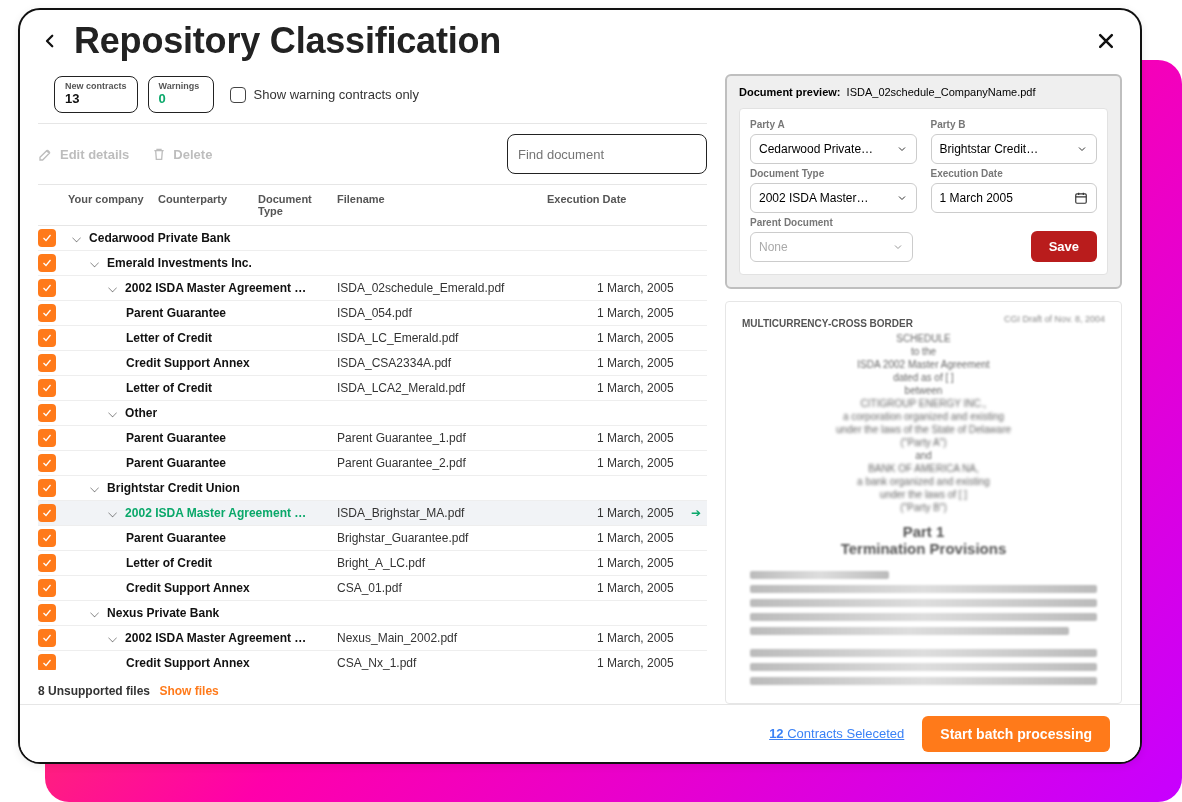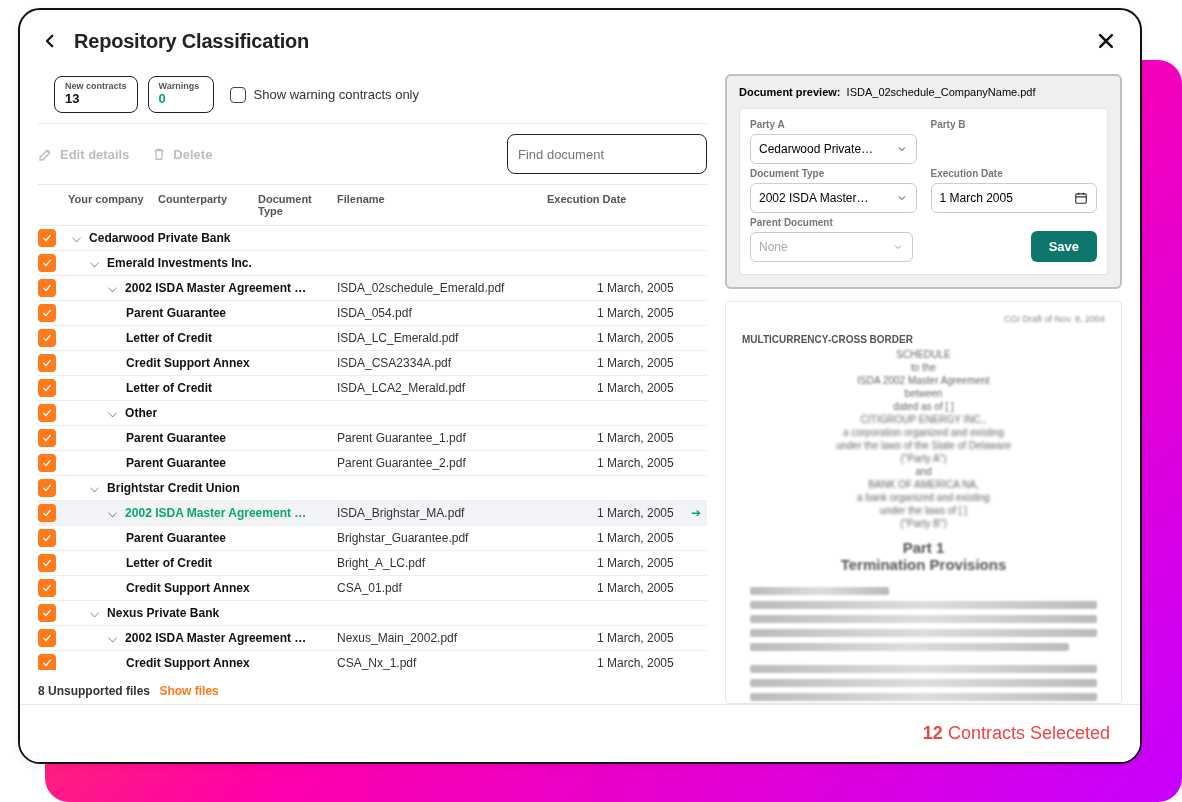--- a/index.html
+++ b/index.html
@@ -25,21 +25,21 @@
   flex-direction: column;
   box-shadow: 0 2px 8px rgba(0,0,0,.08);
   overflow: hidden;
 }
 .header {
   height: 62px;
   display: flex; align-items: center;
   padding: 0 20px;
 }
 .back-btn { width: 20px; color: #111; display:flex; align-items:center; justify-content:center; margin-right:14px;}
-.title { font-size: 20px; font-weight: 800; color: #222; letter-spacing:-0.2px;}
+.title { font-size: 36px; font-weight: 800; color: #222; letter-spacing:-0.2px;}
 .close-btn { margin-left: auto; width: 28px; height: 28px; display:flex; align-items:center; justify-content:center; color:#111;}
 
 .body { display: flex; flex: 1; padding: 0 18px 0 18px; gap: 18px; overflow:hidden;}
 .left { flex: 0 0 660px; display: flex; flex-direction: column; }
 .right { flex: 1; display: flex; flex-direction: column; gap: 12px; padding-top:2px;}
 
 .chip-row { display: flex; gap: 10px; align-items: center; padding: 4px 16px 10px; }
 .chip { border: 1.5px solid #222; border-radius: 8px; padding: 4px 10px 6px; min-width: 66px;}
 .chip-label { font-size: 9px; color: #555; font-weight: 600;}
 .chip-value { font-size: 13px; font-weight: 800; color: #111;}
@@ -87,35 +87,35 @@
 .preview-head{ font-size:11px;}
 .preview-head b{ font-weight:800;}
 .preview-body{ margin-top:10px; background:#fff; border:1px solid #e2e2e2; border-radius:4px; padding:10px 10px 12px;}
 .fields{ display:grid; grid-template-columns:1fr 1fr; gap:4px 14px; }
 .field{ display:flex; flex-direction:column; gap:4px;}
 .field .flabel{ font-size:10px; color:#777; font-weight:600;}
 .select, .dateinput{ height:30px; border:1px solid #ccc; border-radius:6px; display:flex; align-items:center; padding:0 8px; font-size:12px; justify-content:space-between;}
 .select .stext, .dateinput .stext{ white-space:nowrap; overflow:hidden; text-overflow:ellipsis; max-width:calc(100% - 18px);}
 .last-row{ display:flex; align-items:flex-end; gap:14px; margin-top:4px;}
 .last-row .field{ flex:0 0 47%;}
-.save-btn{ margin-left:auto; background:#0f766e; color:#fff; border:none; border-radius:6px; padding:8px 18px; font-size:13px; font-weight:700;}
+.save-btn{ margin-left:auto; background:#b91c1c; color:#fff; border:none; border-radius:6px; padding:8px 18px; font-size:13px; font-weight:700;}
 .doc-preview{ flex:1; background:#fff; border:1px solid #e6e6e6; border-radius:4px; overflow:hidden; position:relative; filter: blur(0px);}
 .doc-preview .page{ position:absolute; inset:10px; background:#fff; color:#888; }
 .doc-preview .page .top-right{ position:absolute; top:2px; right:6px; font-size:9px; filter: blur(1.2px);}
-.doc-preview .page .multiline{ font-size:10px; font-weight:800; color:#555; margin-top:22px; margin-left:6px;}
+.doc-preview .page .multiline{ font-size:10px; font-weight:800; color:#555; margin-top:6px; margin-left:6px;}
 .doc-preview .center{ text-align:center; margin-top:4px;}
 .doc-preview .center .line{ margin:2px 0; font-size:10px; color:#666; filter:blur(0.8px);}
 .doc-preview .center .line.bigblur{ filter:blur(1.4px);}
 .doc-preview .para{ padding:0 14px; margin-top:14px;}
 .doc-preview .para .pline{ height:8px; background:linear-gradient(90deg,#bbb,#ddd,#bbb); margin:6px 0; border-radius:2px; filter:blur(1.2px);}
 .doc-preview .para .pline.short{ width:40%;}
 .doc-preview .sub{ text-align:center; font-size:15px; font-weight:700; color:#555; margin-top:10px; filter:blur(0.8px);}
 
 .footer{ height:58px; border-top:1px solid #e6e6e6; display:flex; align-items:center; justify-content:flex-end; padding:0 30px; gap:18px; background:#fff;}
-.footer .count{ font-size:18px; color:#ef4444;}
+.footer .count{ font-size:13px; color:#3b82f6;text-decoration:underline;}
 .footer .count b{ font-weight:800;}
 .primary{ background:#ff7a1a; color:#fff; border:none; border-radius:6px; padding:10px 18px; font-size:14px; font-weight:700;}
 </style>
 </head>
 <body>
 
 <div class="bg-gradient"></div>
 
 <div class="modal">
   <div class="header">
@@ -438,20 +438,26 @@
               <span class="flabel">Party A</span>
               <div class="select">
                 <span class="stext">Cedarwood Private…</span>
                 <svg width="12" height="12" viewBox="0 0 24 24">
                     <path d="M6 9l6 6 6-6" fill="none" stroke="#333" stroke-width="2"></path>
                   </svg>
               </div>
             </div>
             <div class="field">
               <span class="flabel">Party B</span>
+              <div class="select">
+                <span class="stext">Brightstar Credit…</span>
+                <svg width="12" height="12" viewBox="0 0 24 24">
+                    <path d="M6 9l6 6 6-6" fill="none" stroke="#333" stroke-width="2"></path>
+                  </svg>
+              </div>
             </div>
             <div class="field">
               <span class="flabel">Document Type</span>
               <div class="select">
                 <span class="stext">2002 ISDA Master…</span>
                 <svg width="12" height="12" viewBox="0 0 24 24">
                     <path d="M6 9l6 6 6-6" fill="none" stroke="#333" stroke-width="2"></path>
                   </svg>
               </div>
             </div>
@@ -482,22 +488,22 @@
       </div>
 
       <div class="doc-preview">
         <div class="page">
           <div class="top-right">CGI Draft of Nov. 8, 2004</div>
           <div class="multiline">MULTICURRENCY-CROSS BORDER</div>
           <div class="center" id="doclines">
               <div class="line">SCHEDULE</div>
               <div class="line">to the</div>
               <div class="line">ISDA 2002 Master Agreement</div>
+              <div class="line">dated as of [        ]</div>
               <div class="line">between</div>
-              <div class="line">dated as of [        ]</div>
               <div class="line bigblur">CITIGROUP ENERGY INC.,</div>
               <div class="line bigblur">a corporation organized and existing</div>
               <div class="line bigblur">under the laws of the State of Delaware</div>
               <div class="line bigblur">("Party A")</div>
               <div class="line">and</div>
               <div class="line bigblur">BANK OF AMERICA NA,</div>
               <div class="line bigblur">a bank organized and existing</div>
               <div class="line bigblur">under the laws of [                ]</div>
               <div class="line bigblur">("Party B")</div>
             </div>
@@ -518,14 +524,15 @@
           </div>
         </div>
       </div>
     </div>
   </div>
 
   <div class="footer">
     <div class="count">
       <b>12</b>&nbsp;<span>Contracts Seleceted</span>
     </div>
+    <button class="primary">Start batch processing</button>
   </div>
 </div>
 
 </body></html>

